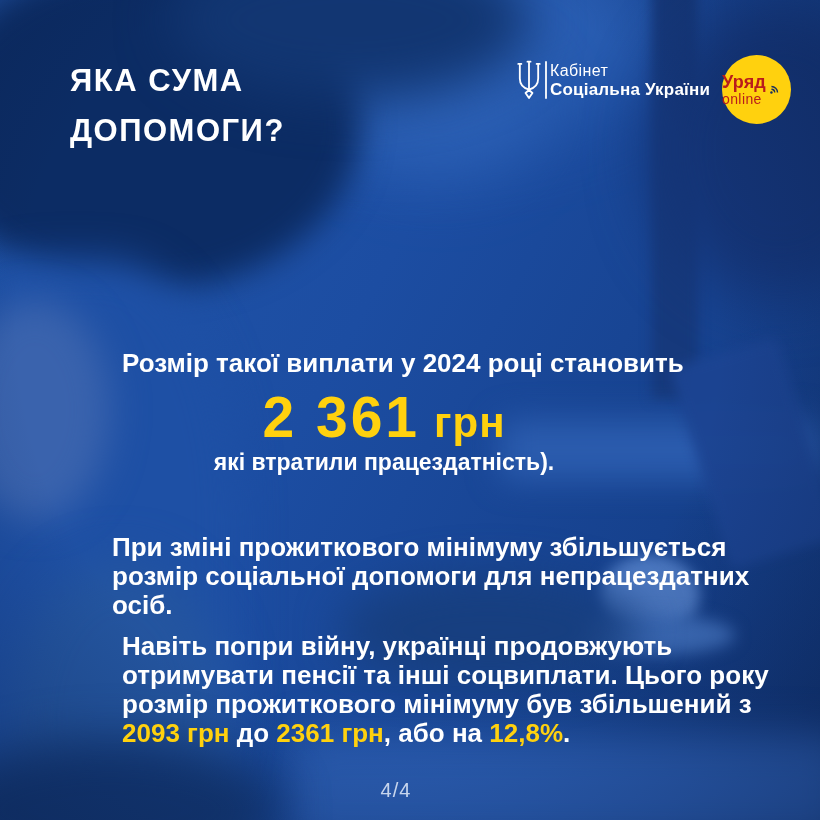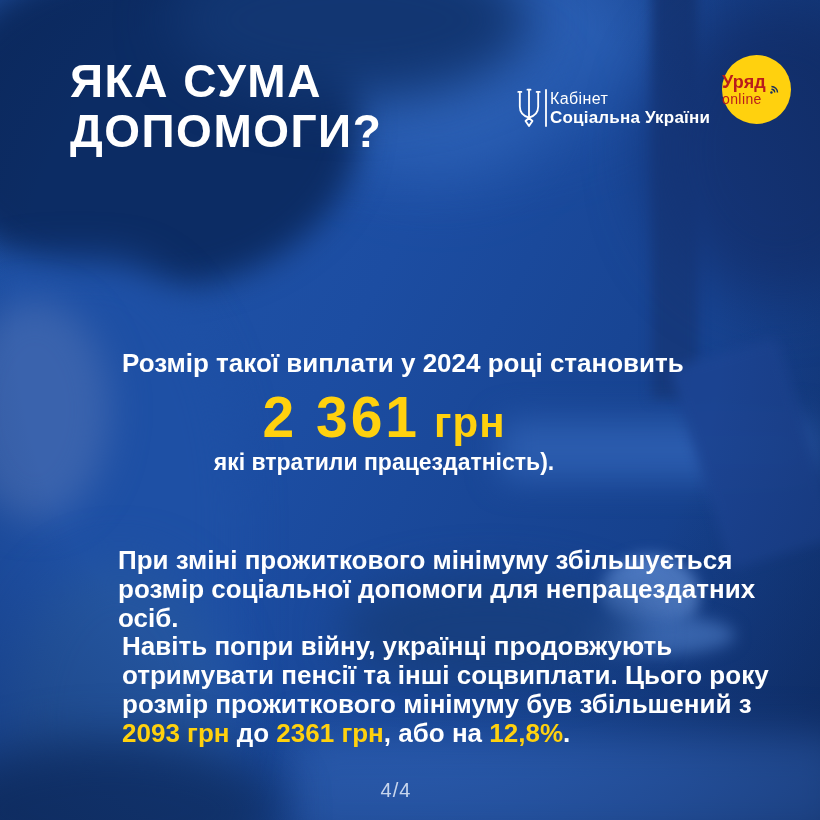--- a/index.html
+++ b/index.html
@@ -26,44 +26,44 @@
               border-radius:8px; transform:rotate(-17deg); opacity:.95; }
   .cup      { left:600px; top:555px;  width:100px; height:80px;  background:#4c78c0; filter:blur(7px); }
   .saucer   { left:575px; top:615px;  width:160px; height:40px;  background:#3d6cb8; filter:blur(8px); }
   .hands    { left:340px; top:575px;  width:300px; height:110px; background:#173f80; filter:blur(22px); }
   .table    { left:290px; top:735px;  width:560px; height:110px; background:#2a5cb0; filter:blur(20px); border-radius:20px; }
   .botleft  { left:-60px; top:740px;  width:340px; height:140px; background:#123672; filter:blur(24px); }
   .vignette { inset:0; border-radius:0;
               background: radial-gradient(ellipse at 45% 40%, rgba(0,0,0,0) 55%, rgba(7,23,58,.38) 100%); }
   
   .txt { position:absolute; color:#ffffff; z-index:5; }
-  .title { left:70px; top:56px; margin:0; font-size:46px; line-height:50px; font-weight:800; letter-spacing:1.5px; }
+  .title { left:70px; top:56px; margin:0; font-size:31px; line-height:50px; font-weight:800; letter-spacing:1.5px; }
   .t-line { display:block; }
-  .gov-logo { left:516px; top:60px; display:flex; align-items:center; gap:3px;margin-top:28px; }
+  .gov-logo { left:516px; top:60px; display:flex; align-items:center; gap:3px; }
   .emblem svg { display:block; }
   .logo-divider { width:2px; height:38px; background:rgba(255,255,255,.9); border-radius:1px; }
   .gov-text { display:flex; flex-direction:column; }
   .gl1 { font-size:16px; line-height:18px; font-weight:400; letter-spacing:.4px; }
   .gl2 { font-size:17px; line-height:19px; font-weight:700; letter-spacing:.2px; }
   .badge { left:722px; top:55px; width:69px; height:69px; border-radius:50%;
            background:#FFD10E; color:#b91c1c; 
            display:flex; flex-direction:column; justify-content:center; gap:1px; }
   .b1 { font-size:18px; line-height:18px; font-weight:800; letter-spacing:.2px; }
   .b2 { font-size:14px; line-height:15px; font-weight:400; letter-spacing:.4px; }
   .bicon { position:absolute; right:9px; top:26px; width:13px; height:13px; }
   .body { margin:0; font-weight:700; font-size:26px; line-height:29px; }
   .hl { color:#FFD10E; }
   .p1 { left:122px; top:176px; width:636px; }
   .lead { left:122px; top:349px; width:636px; }
   .amount-row { left:122px; top:388px; width:524px; text-align:center; }
   .amount { font-size:57px; line-height:58px; font-weight:800; color:#FFD10E; letter-spacing:3px; }
   .currency { font-size:42px; font-weight:700; color:#FFD10E; margin-left:14px; letter-spacing:1px; }
   .note { left:122px; top:449px; width:524px; text-align:center; font-weight:700; font-size:23px; line-height:26px; }
   .n-line { display:block; }
-  .p2 { left:118px; top:533px; width:640px;margin-top:13px; }
+  .p2 { left:112px; top:533px; width:640px; }
   .p3 { left:122px; top:632px; width:660px; }
   .footer { left:0; top:779px; width:792px; text-align:center; font-size:20px;
             font-weight:400; color:rgba(221,231,247,.88); letter-spacing:1px; }
 </style>
 </head>
 <body>
 
 <div class="canvas">
 
   <div class="bg" aria-hidden="true">

